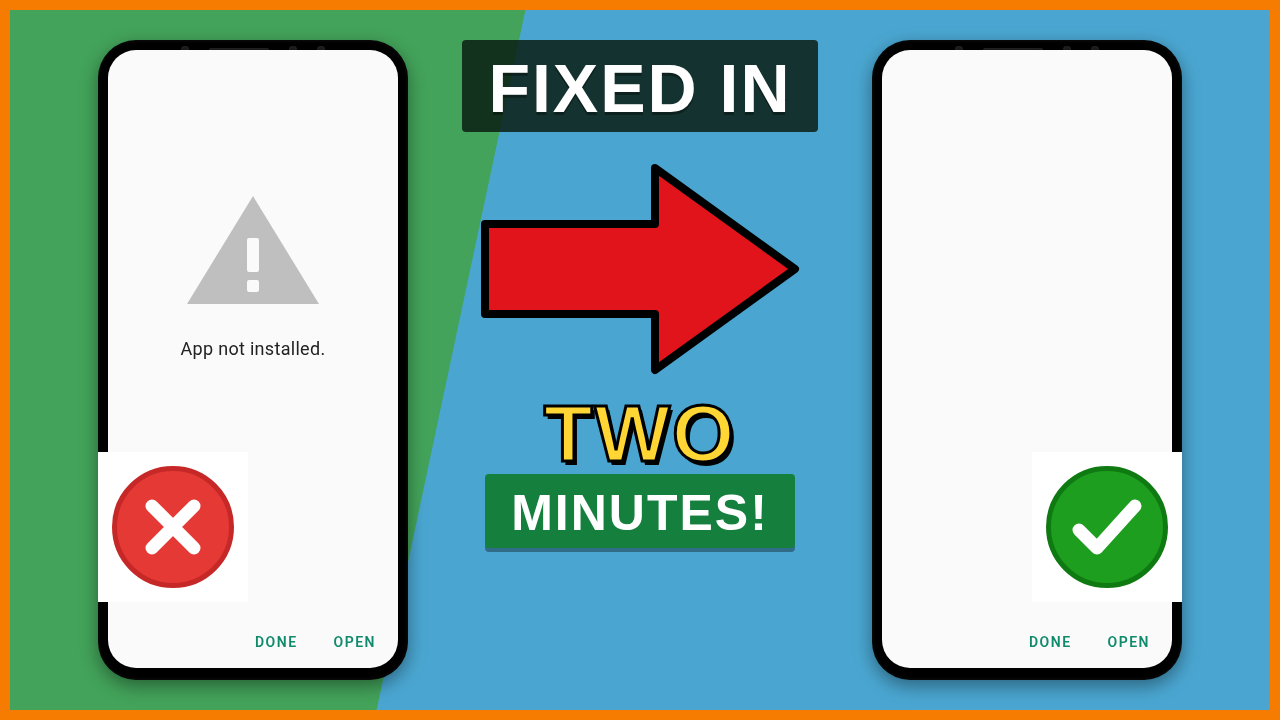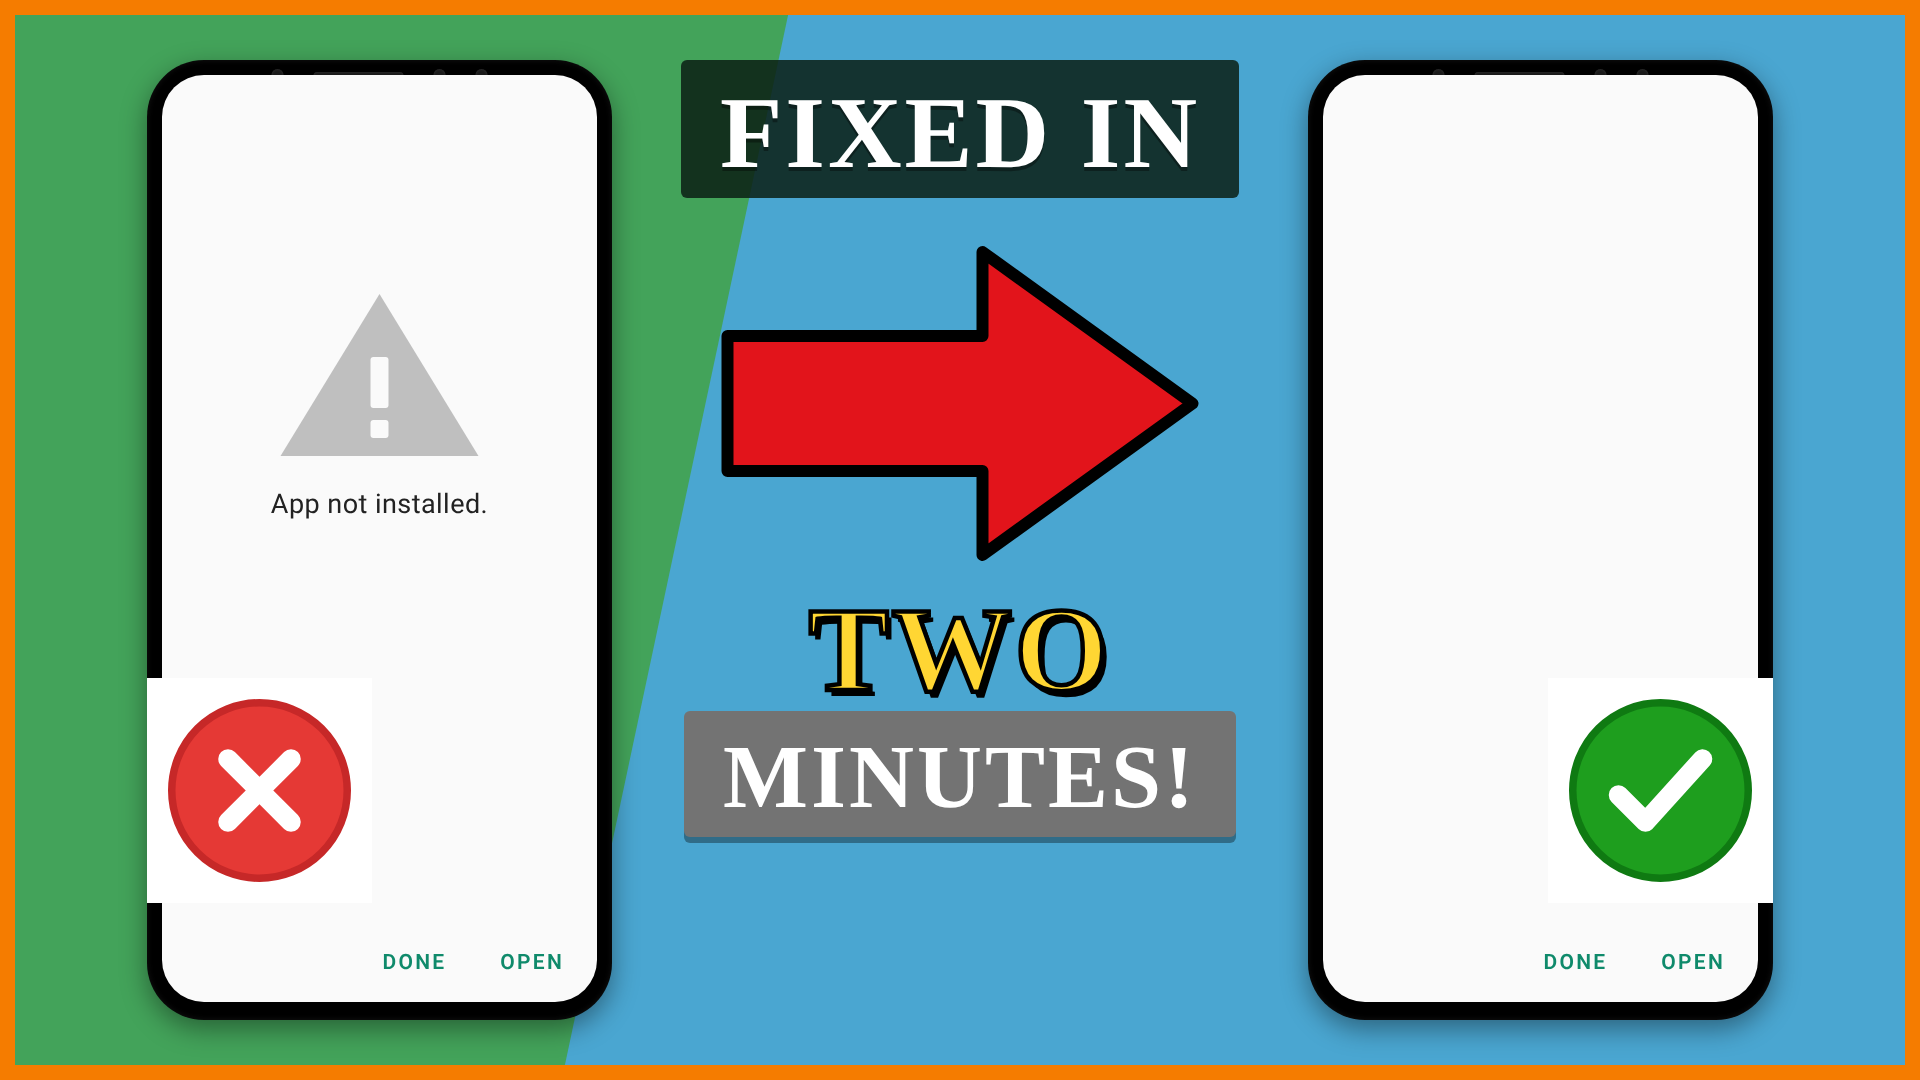--- a/index.html
+++ b/index.html
@@ -84,21 +84,21 @@
     justify-content: flex-start;
   }
   .status-area {
     flex: 0 0 140px;
     width: 100%;
   }
   .icon-area {
     display: flex;
     flex-direction: column;
     align-items: center;
-    gap: 16px;
+    gap: 28px;
   }
   .warning-triangle svg { display:block; }
   .check-large svg { display:block; }
   .status-text {
     font-size: 18px;
     color: #222;
     letter-spacing: 0.3px;
   }
   .phone-buttons {
     position: absolute;
@@ -151,21 +151,21 @@
     position: absolute;
     top: 30px;
     left: 50%;
     transform: translateX(-50%);
     width: 430px;
     display: flex;
     flex-direction: column;
     align-items: center;
   }
   .label {
-    font-family: Liberation Serif, serif;
+    font-family: Liberation Sans, sans-serif;
     font-weight: 900;
     letter-spacing: 2px;
     text-align: center;
     line-height: 1;
   }
   .label-fixed {
     background: rgba(10,30,20,0.85);
     color: #fff;
     padding: 14px 26px 10px 26px;
     font-size: 68px;
@@ -176,24 +176,24 @@
     margin: 22px 0 12px 0;
   }
   .label-two {
     color: #ffd633;
     font-size: 80px;
     -webkit-text-stroke: 3px #000;
     text-shadow: 3px 4px 0 #000;
     margin-top: -6px;
   }
   .label-minutes {
-    background: #737373;
+    background: #15803d;
     color: #fff;
     padding: 14px 26px 10px 26px;
-    font-size: 60px;
+    font-size: 50px;
     border-radius: 4px;
     box-shadow: 0 4px 0 rgba(0,0,0,0.35);
   }
 </style>
 </head>
 <body>
 
 <div class="frame">
   <div class="bg">
     <div class="bg-left"></div>

